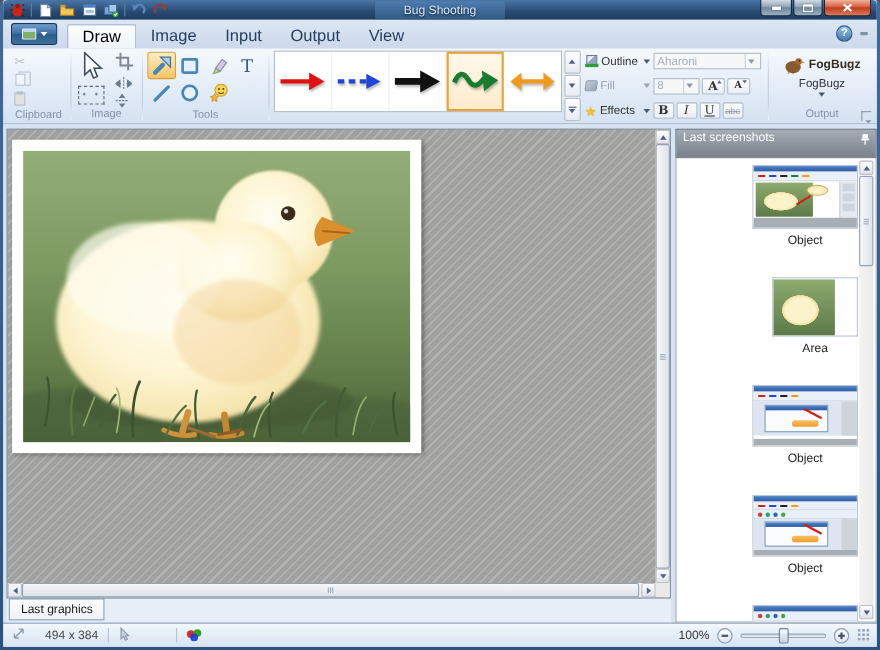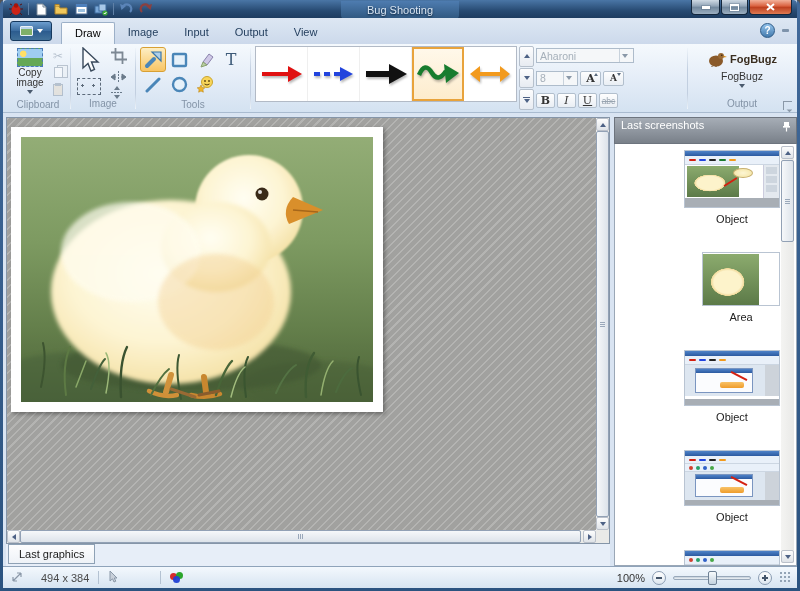--- a/index.html
+++ b/index.html
@@ -28,21 +28,21 @@
   .glyph-max { width: 9px; height: 7px; border: 1px solid #fff; border-top: 2px solid #fff; box-shadow: 0 0 0 1px #30486033; }
 
   
   .tabrow { height: 26px; position: relative; background: linear-gradient(#dde7f3,#ccd9eb);
     display: flex; align-items: flex-end; }
   .app-btn { position: absolute; left: 7px; top: 3px; width: 42px; height: 20px; border-radius: 3px;
     border: 1px solid #16395e; background: linear-gradient(#6d9ecf,#3a6b9e 50%,#2b5b8e 50%,#417199);
     display: flex; align-items: center; justify-content: center; gap: 4px; }
   .app-ic { width: 13px; height: 10px; border: 1px solid #e8f0f8; background: linear-gradient(#bcd6ec 30%,#7fb069 30%); border-radius: 1px; }
   .tabs { margin-left: 58px; display: flex; height: 22px; }
-  .tab { padding: 0 13px; font-size: 11px; line-height: 21px; color: #243f5e; }
+  .tab { padding: 0 13px; font-size: 15px; line-height: 21px; color: #243f5e; }
   .tab.active { background: linear-gradient(#fcfdfe,#eef4fa); border: 1px solid #9cb0c8; border-bottom: none;
     border-radius: 2px 2px 0 0; color: #000; }
   .tabrow-right { position: absolute; right: 8px; top: 5px; display: flex; align-items: center; gap: 7px; }
   .help-btn { width: 15px; height: 15px; border-radius: 50%; border: 1px solid #2d5a86; color: #fff;
     background: linear-gradient(#93c3ec,#447bad); font-size: 10px; font-weight: bold;
     display: flex; align-items: center; justify-content: center; }
   .rib-min { width: 7px; height: 3px; background: #7e93ab; border-radius: 1px; }
 
   
   .ribbon { height: 69px; display: flex; padding: 1px 2px 0 4px;
@@ -324,25 +324,20 @@
       <div class="tabrow-right">
         <div class="help-btn">?</div>
         <div class="rib-min"></div>
       </div>
     </div>
 
     <div class="ribbon">
 
       <div class="rgroup" style="width:62px">
         <div class="rg-content">
-          <div class="big-btn">
-            <span class="ci-icon"></span>
-            <span style="width:36px;text-align:center;line-height:10px">Copy image</span>
-            <span class="caret-d"></span>
-          </div>
           <div class="mini-col">
             <div class="mini-btn">
                 <span class="ic-cut">✂</span>
               </div>
             <div class="mini-btn">
                 <span class="ic-copy"></span>
               </div>
             <div class="mini-btn">
                 <span class="ic-paste"></span>
               </div>
@@ -473,20 +468,37 @@
               </div>
             <div class="gal-btn">
                 <span class="tri-dn"></span>
               </div>
             <div class="gal-btn">
                 <span class="more-bar"></span>
                 <span class="tri-dn"></span>
               </div>
           </div>
 
+          <div class="fmt-col">
+            <div class="fmt-row">
+              <span class="ol-ic"></span>
+              <span>Outline</span>
+              <span class="caret-d"></span>
+            </div>
+            <div class="fmt-row disabled">
+              <span class="fill-ic"></span>
+              <span>Fill</span>
+              <span class="caret-d" style="border-top-color:#9aa6b4"></span>
+            </div>
+            <div class="fmt-row">
+              <span class="star-ic">★</span>
+              <span>Effects</span>
+              <span class="caret-d"></span>
+            </div>
+          </div>
 
           <div class="font-col">
             <div class="font-row">
               <div class="combo">
                 <span>Aharoni</span>
                 <span class="cbtn">
                     <span class="caret-d"></span>
                   </span>
               </div>
             </div>

